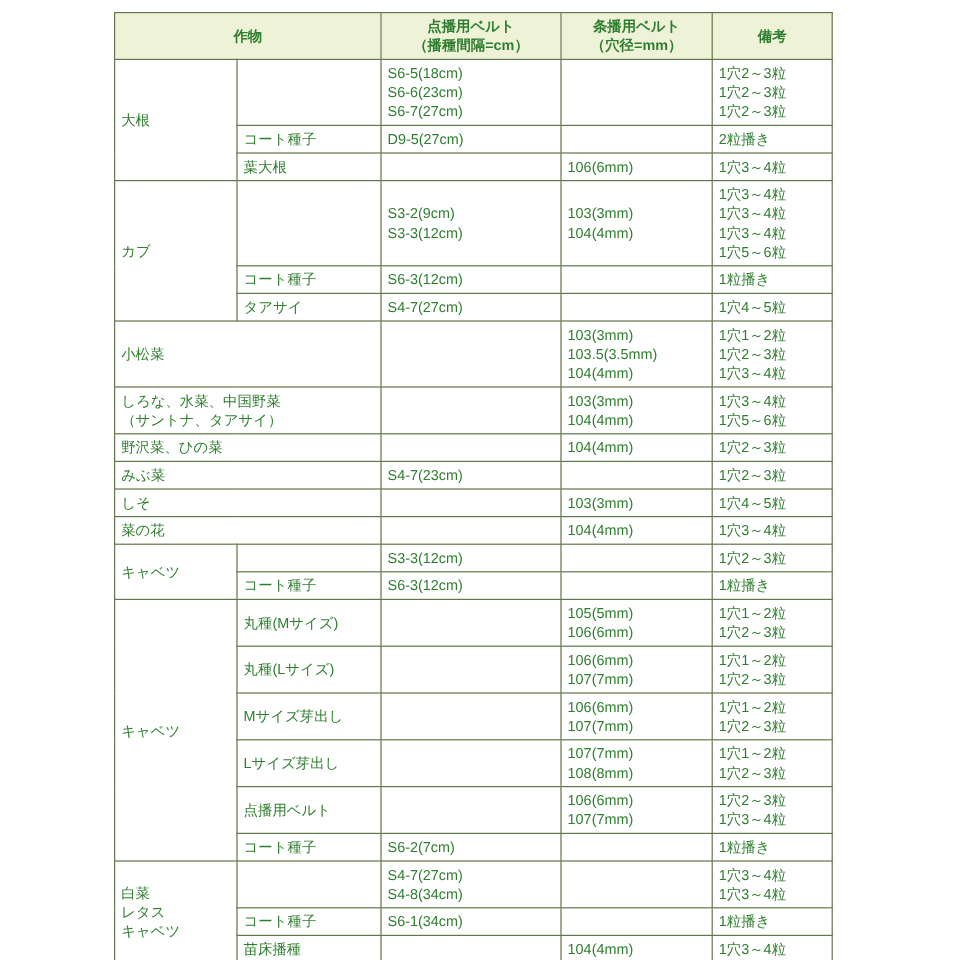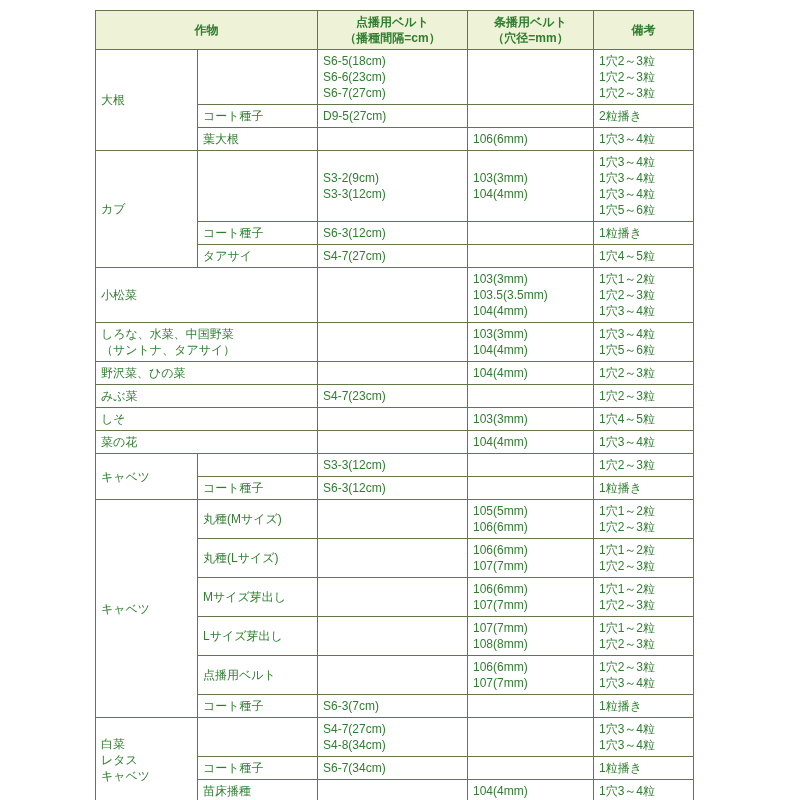--- a/index.html
+++ b/index.html
@@ -196,38 +196,38 @@
         <tr>
           <td>点播用ベルト</td>
           <td></td>
           <td>106(6mm)
 107(7mm)</td>
           <td>1穴2～3粒
 1穴3～4粒</td>
         </tr>
         <tr>
           <td>コート種子</td>
-          <td>S6-3(7cm)</td>
+          <td>S6-2(7cm)</td>
           <td></td>
           <td>1粒播き</td>
         </tr>
         <tr>
           <td rowspan="3">白菜
 レタス
 キャベツ</td>
           <td></td>
           <td>S4-7(27cm)
 S4-8(34cm)</td>
           <td></td>
           <td>1穴3～4粒
 1穴3～4粒</td>
         </tr>
         <tr>
           <td>コート種子</td>
-          <td>S6-7(34cm)</td>
+          <td>S6-1(34cm)</td>
           <td></td>
           <td>1粒播き</td>
         </tr>
         <tr>
           <td>苗床播種</td>
           <td></td>
           <td>104(4mm)</td>
           <td>1穴3～4粒</td>
         </tr>
       </tbody>

